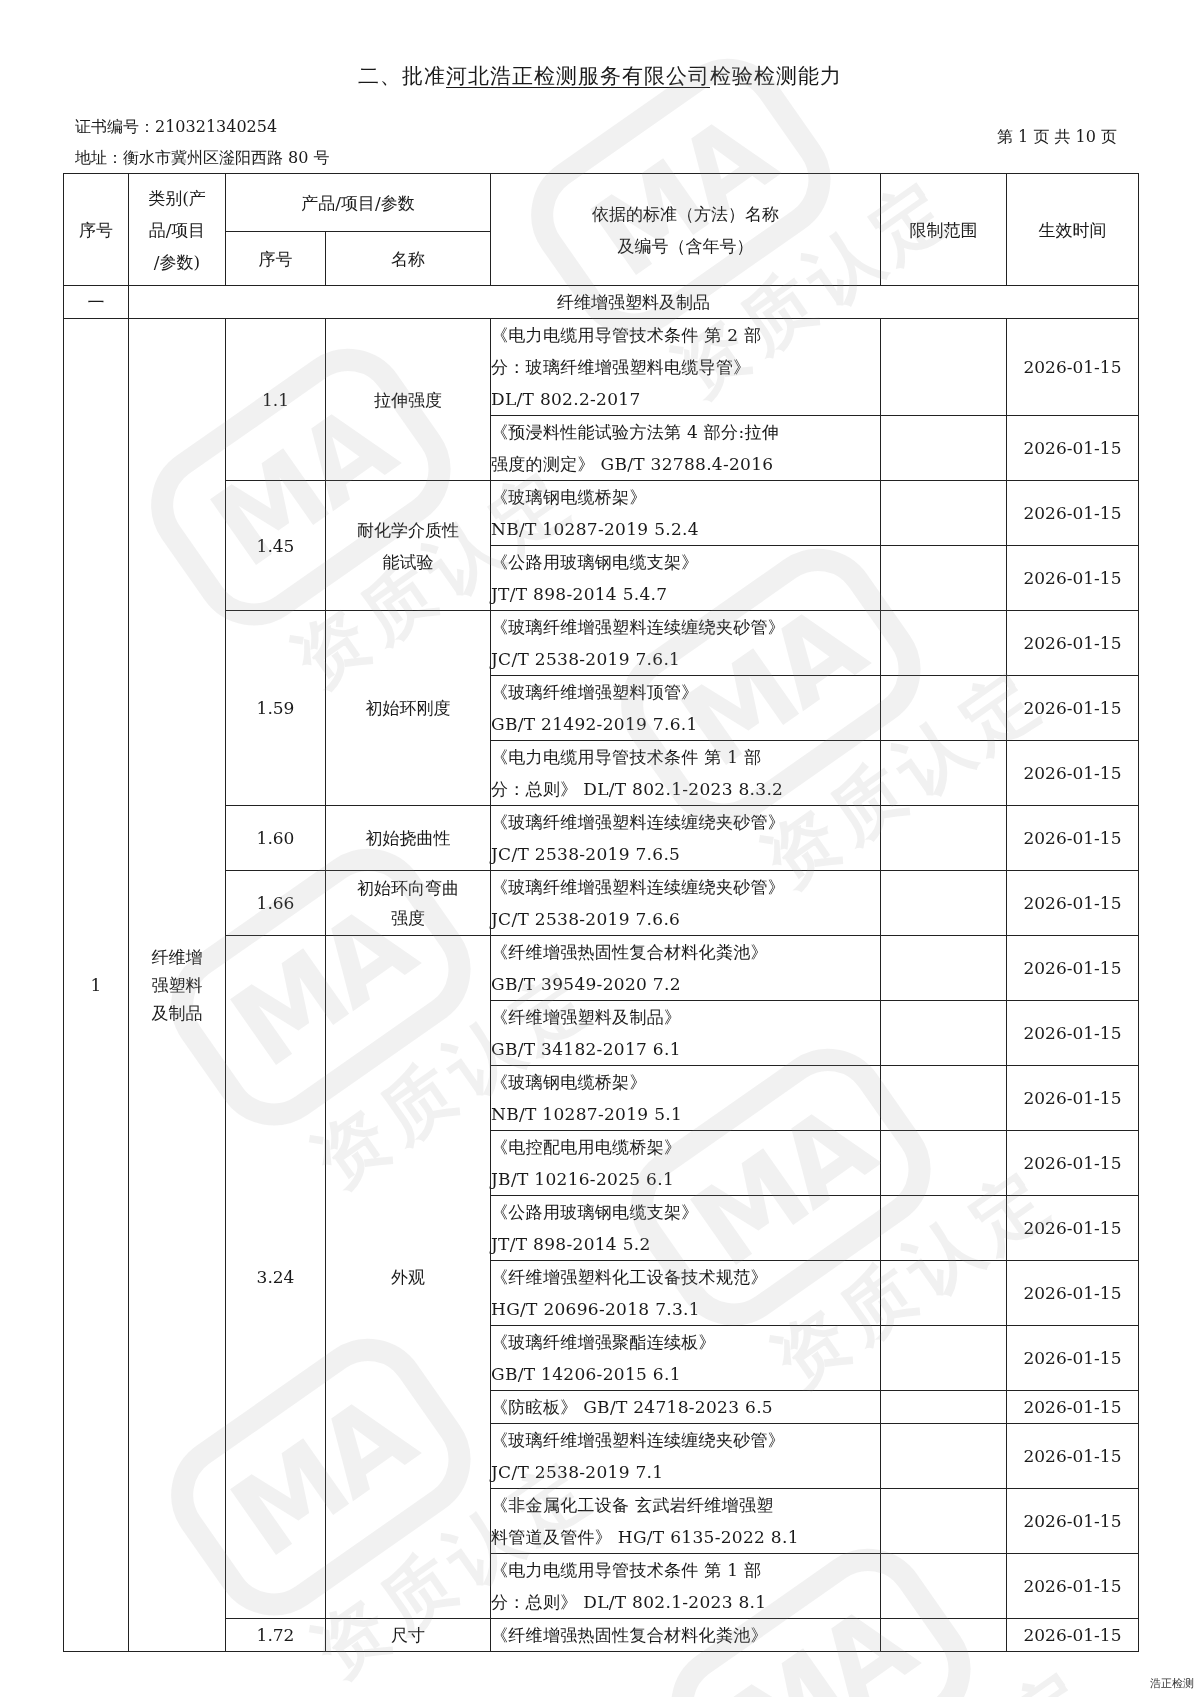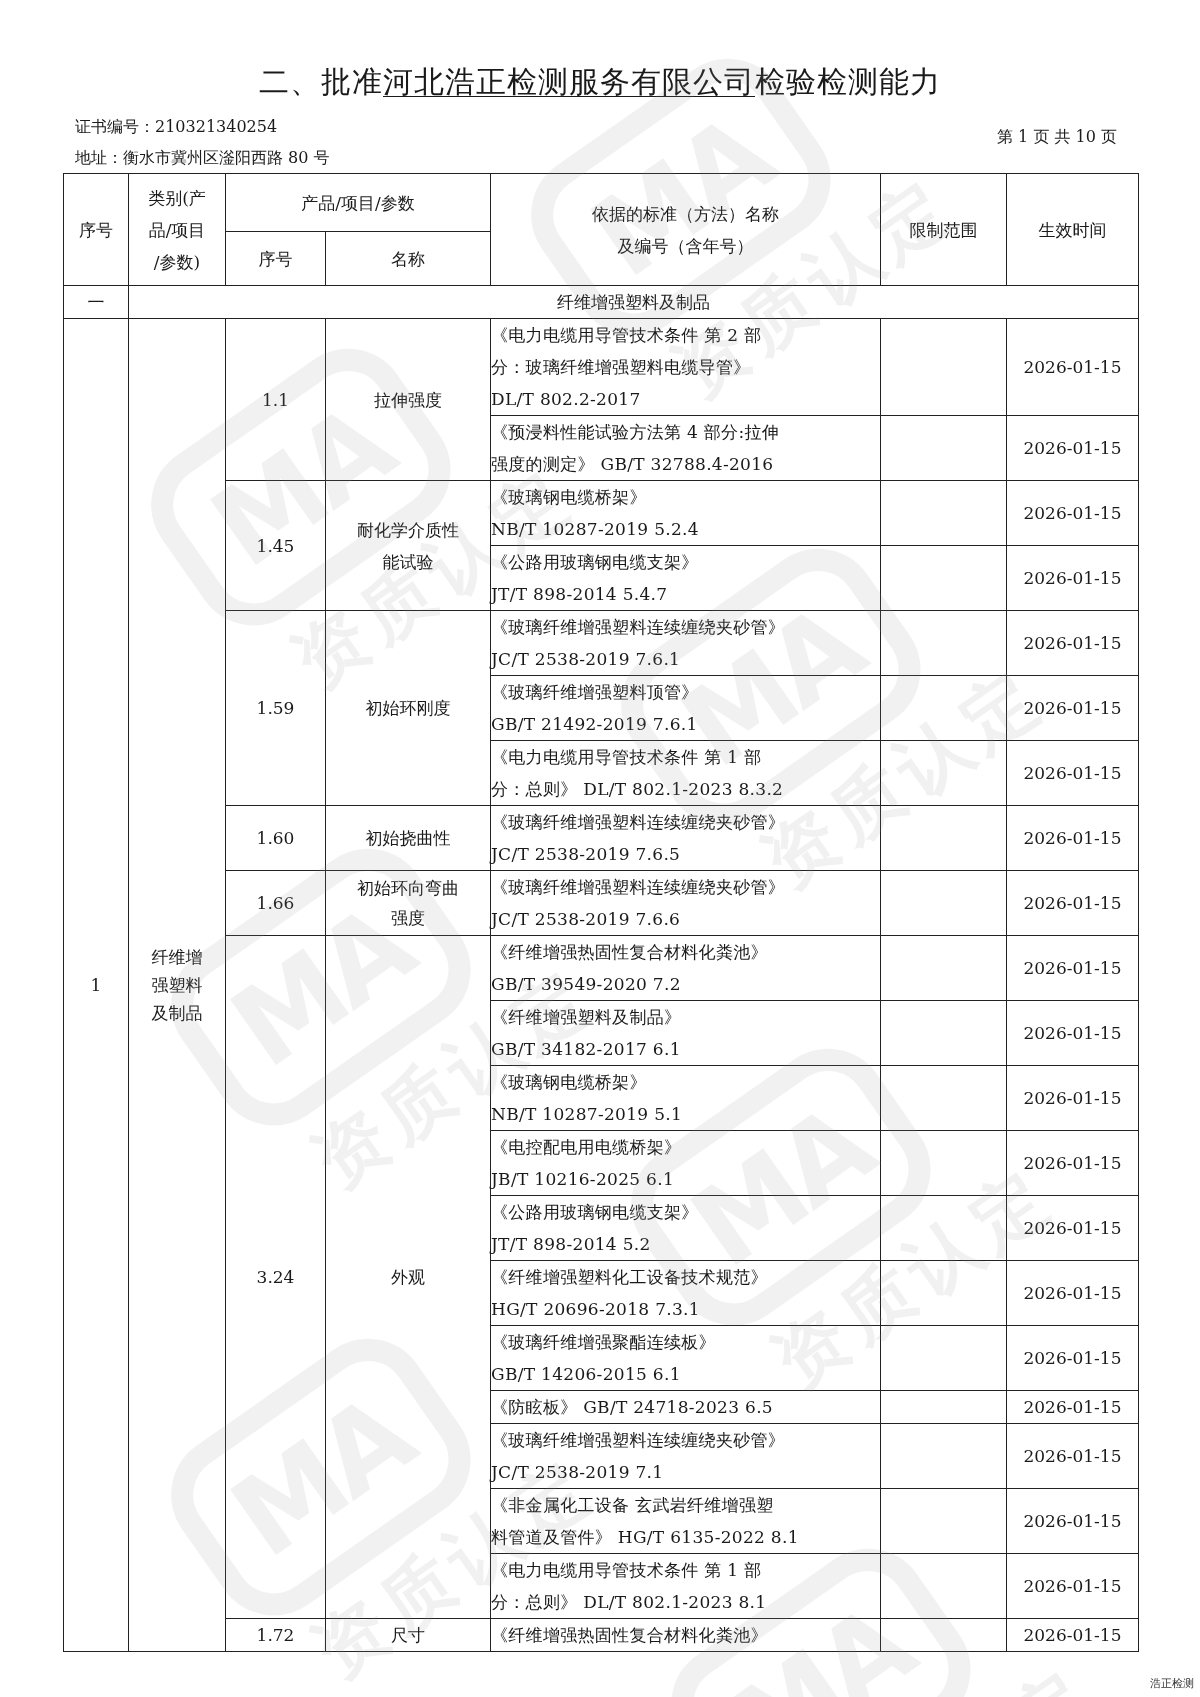--- a/index.html
+++ b/index.html
@@ -11,21 +11,21 @@
     position:absolute; color:rgba(150,150,150,0.13); font-family:"DejaVu Sans", sans-serif;
     font-weight:bold; pointer-events:none; z-index:3; transform:rotate(-35deg);
   }
   .wm .ma {
     display:inline-block; border:22px solid rgba(150,150,150,0.13); border-radius:60px;
     padding:0 30px; font-size:110px; line-height:150px; letter-spacing:-6px;
   }
   .wm .cn { display:block; font-size:72px; letter-spacing:8px; margin-top:6px; margin-left:40px; }
   .title {
     position:absolute; top:62px; left:0; width:1200px; text-align:center;
-    font-size:30px; letter-spacing:1px;
+    font-size:21px; letter-spacing:1px;
   }
   .title u { text-decoration:underline; text-underline-offset:4px; text-decoration-thickness:1px; }
   .meta { position:absolute; font-size:16px;text-align:center; }
   table.main {
     position:absolute; left:63px; top:173px; width:1075px; border-collapse:collapse;
     table-layout:fixed; z-index:1;
   }
   table.main td {
     border:1px solid #222; font-size:17px; padding:0; text-align:center; vertical-align:middle;
     line-height:32px;

